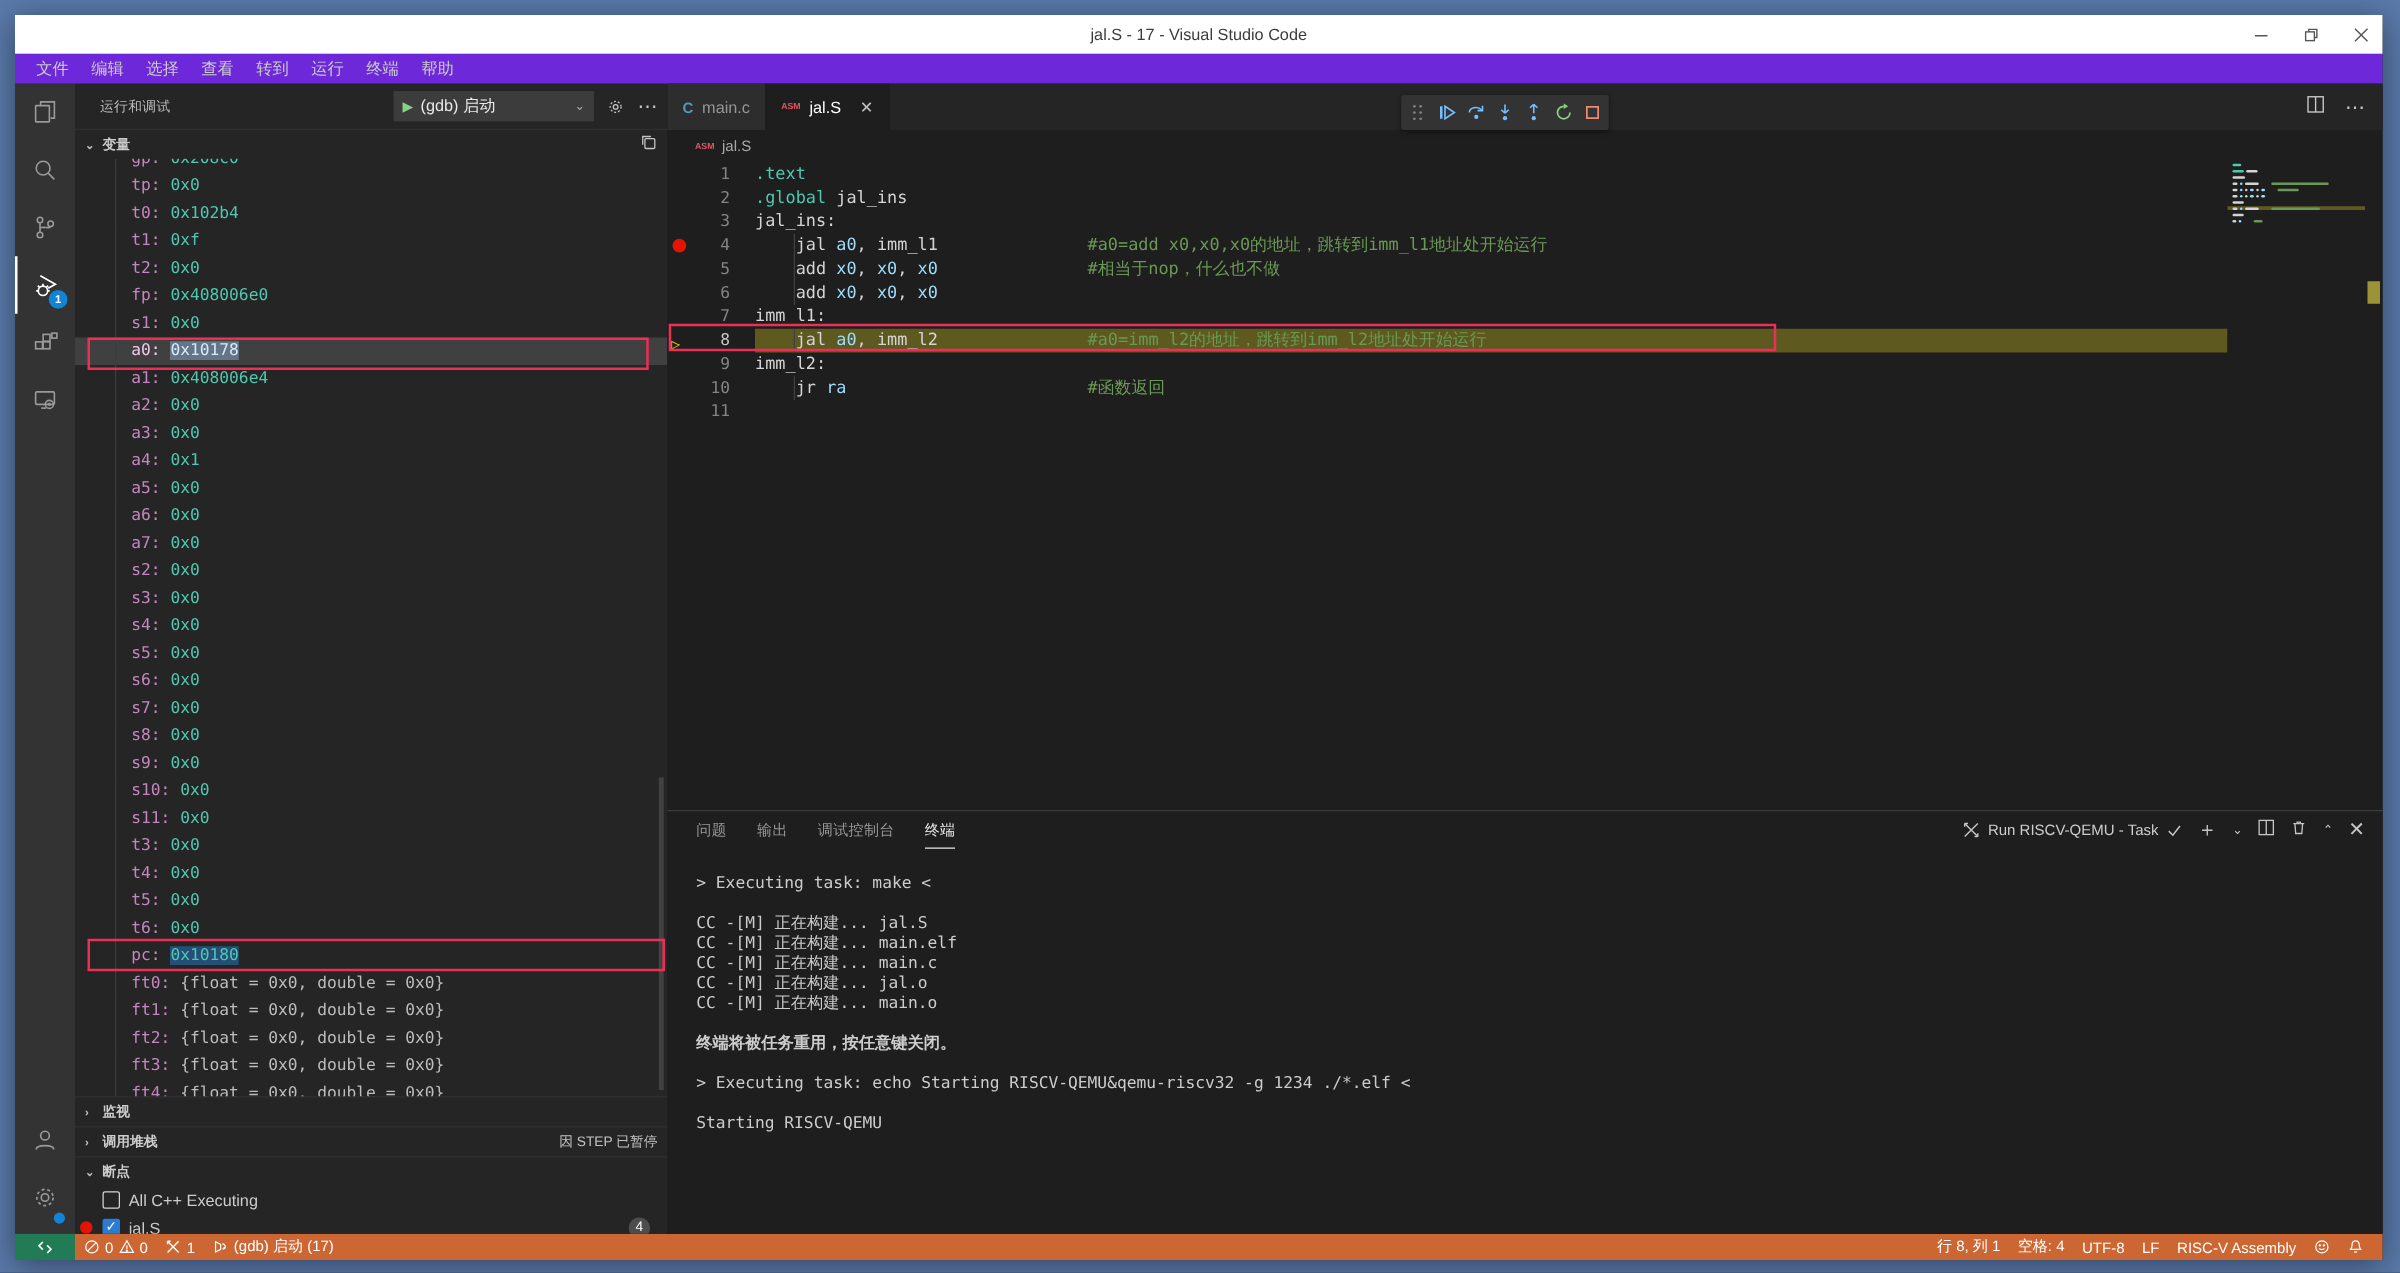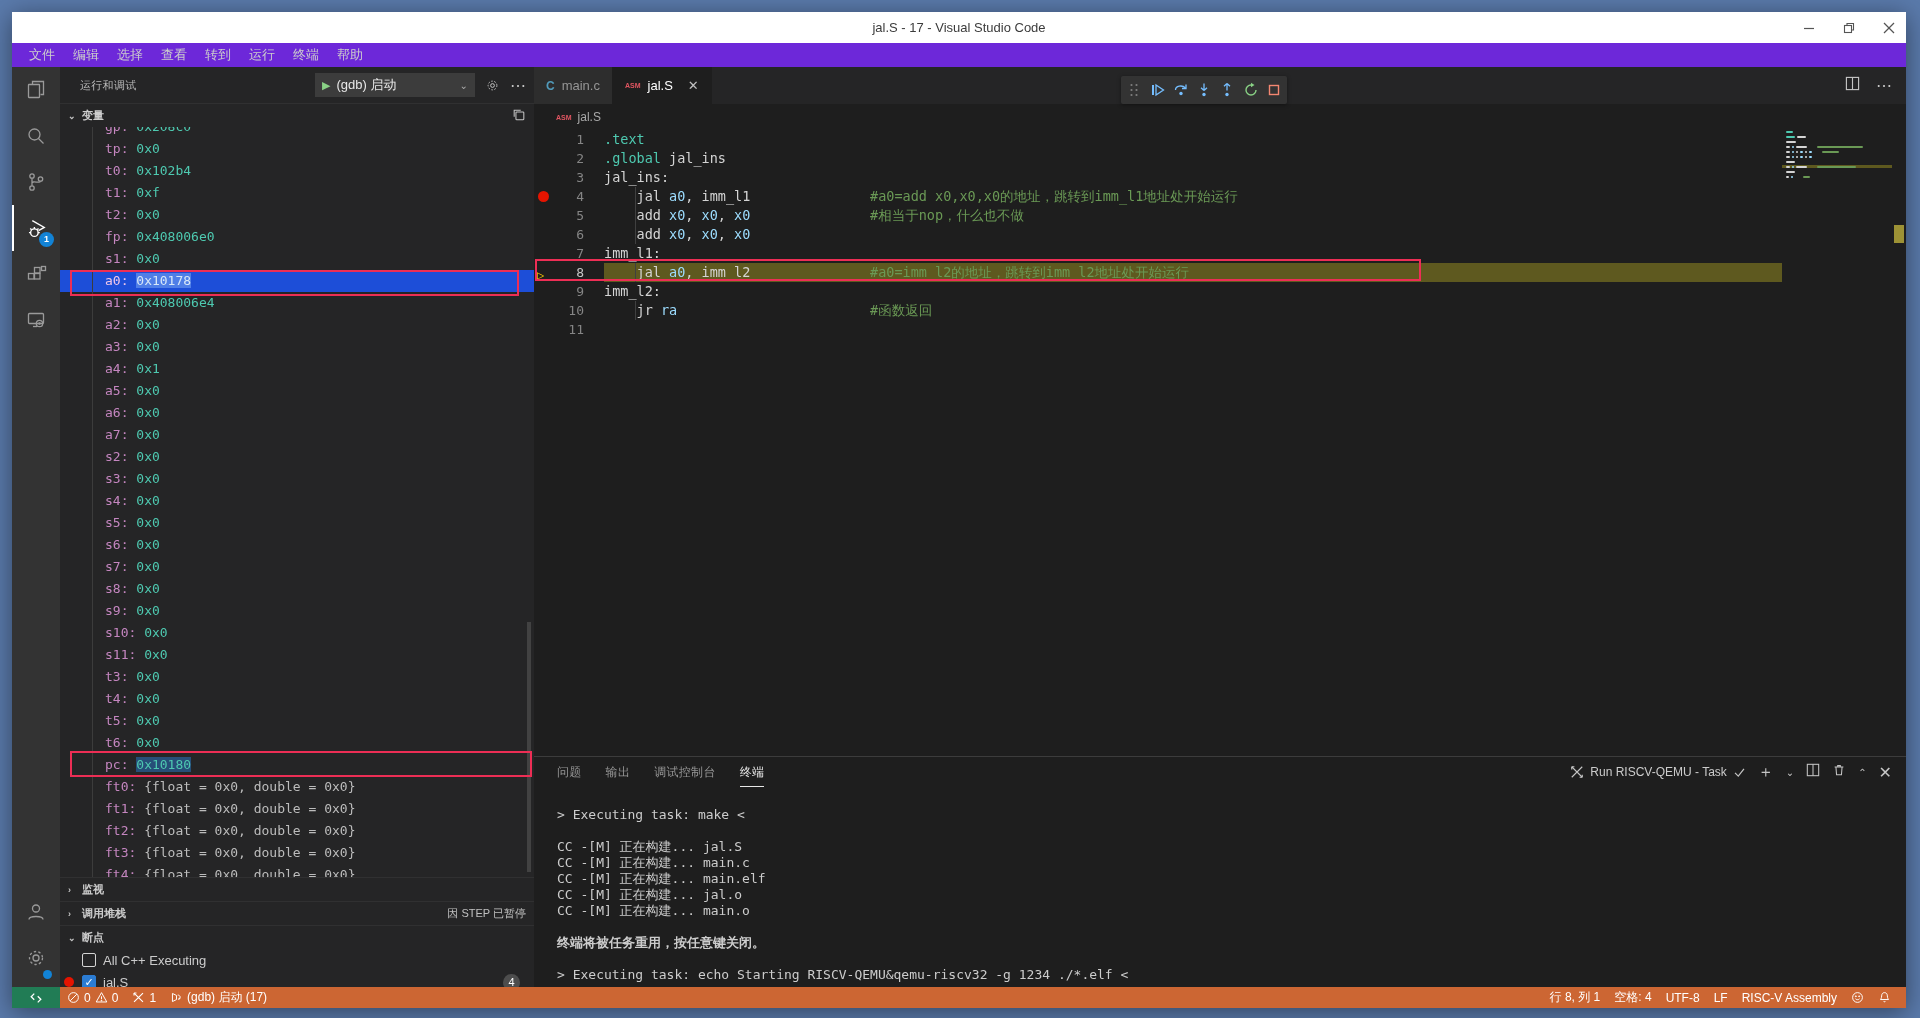--- a/index.html
+++ b/index.html
@@ -43,21 +43,21 @@
   .section-head .tw { font-size:9px; margin-right:4px; color:#c5c5c5; width:10px; }
   .section-head .right { margin-left:auto; display:flex; align-items:center; gap:6px; font-weight:normal; }
   .vars-viewport { height:750px; overflow:hidden; position:relative; }
   .vars-inner { margin-top:-11px; }
   .vrow { height:22px; line-height:22px; font-family:"DejaVu Sans Mono",monospace; font-size:13px;
           padding-left:45px; position:relative; white-space:nowrap; cursor:pointer; }
   .vrow::before { content:''; position:absolute; left:32px; top:0; bottom:0; border-left:1px solid #3c3c3c; }
   .vrow .vname { color:#c586c0; }
   .vrow .vval { color:#4ec9b0; }
   .vrow .vval.gray { color:#bcbcbc; }
-  .vrow.sel { background:#1d4ed8; }
+  .vrow.sel { background:#404040; }
   .vrow.sel .vname { color:#f0c6e8; }
   .vrow.sel .vval { color:#d8e8f8; }
   .vrow.sel .vval .chipsel { background:rgba(160,205,255,.38); }
   .vrow .chipdark { background:#264f78; }
   .ann-box { position:absolute; border:2px solid #ed2e55; pointer-events:none; z-index:5; }
   .sb-scrollthumb { position:absolute; right:3px; top:555px; width:4px; height:250px; background:rgba(121,121,121,.35); }
   .bp-row { height:22px; display:flex; align-items:center; padding-left:22px; font-size:13px; color:#cccccc; position:relative; cursor:pointer; }
   .cbx { width:14px; height:14px; border:1.5px solid #d4d4d4; border-radius:2px; margin-right:7px; flex:none; background:transparent; }
   .cbx.checked { background:#2b7cd3; border-color:#2b7cd3; color:#fff; font-size:11px; line-height:13px; text-align:center; }
   .bp-dot { position:absolute; left:4px; width:10px; height:10px; border-radius:50%; background:#e51400; }
@@ -90,21 +90,21 @@
   .mm-line.cur { background:#5e591f; margin-left:0; padding-left:4px; }
   .mm-bar { height:2px; border-radius:1px; }
   .ruler { position:absolute; right:0; top:0; bottom:0; width:14px; }
   .ruler-marker { position:absolute; right:2px; top:95px; width:10px; height:18px; background:#9d9235; }
   .line8-annotation { position:absolute; left:1px; top:129px; width:886px; height:22px; border:2px solid #ed2e55; z-index:6; pointer-events:none; }
   
   .dbg-toolbar { position:absolute; left:587px; top:9px; width:166px; height:28px; background:#333333;
                  display:flex; align-items:center; justify-content:space-evenly; box-shadow:0 1px 4px rgba(0,0,0,.4); z-index:10; border-radius:2px; }
   .dbg-btn { width:20px; height:20px; display:flex; align-items:center; justify-content:center; cursor:pointer; }
   
-  .panel { height:231px; flex:none; border-top:1px solid #3c3c3c; background:#1e1e1e; display:flex; flex-direction:column; position:relative; }
+  .panel { height:339px; flex:none; border-top:1px solid #3c3c3c; background:#1e1e1e; display:flex; flex-direction:column; position:relative; }
   .panel-tabs { height:30px; display:flex; align-items:center; padding-left:23px; gap:24px; flex:none; }
   .ptab { font-size:12px; color:#969696; text-transform:none; line-height:28px; cursor:pointer; letter-spacing:.3px; }
   .ptab.active { color:#e7e7e7; border-bottom:1px solid #e7e7e7; }
   .panel-actions { position:absolute; right:14px; top:0; height:30px; display:flex; align-items:center; gap:12px; color:#c5c5c5; }
   .panel-actions .tlabel { font-size:12px; color:#cccccc; display:flex; align-items:center; gap:6px; }
   .term { flex:1; padding:20px 0 0 23px; font-family:"DejaVu Sans Mono",monospace; font-size:13px; color:#cccccc; overflow:hidden; }
   .term .tline { height:16px; line-height:16px; white-space:pre; }
   .term .tline.bold { font-weight:bold; }
   
   .statusbar { height:21px; background:#cc6633; display:flex; align-items:center; color:#ffffff; font-size:12px; flex:none; }
@@ -545,22 +545,22 @@
                   <path d="M3 4.5 H13 M6.5 4.5 V3 H9.5 V4.5 M4.5 4.5 L5.2 13.5 H10.8 L11.5 4.5"></path>
                 </svg>
             </span>
             <span style="font-size:10px;">⌃</span>
             <span>✕</span>
           </div>
           <div class="term" id="terminal">
               <div class="tline">&gt; Executing task: make &lt;</div>
               <div class="tline">&nbsp;</div>
               <div class="tline">CC -[M] 正在构建... jal.S</div>
+              <div class="tline">CC -[M] 正在构建... main.elf</div>
               <div class="tline">CC -[M] 正在构建... main.c</div>
-              <div class="tline">CC -[M] 正在构建... main.elf</div>
               <div class="tline">CC -[M] 正在构建... jal.o</div>
               <div class="tline">CC -[M] 正在构建... main.o</div>
               <div class="tline">&nbsp;</div>
               <div class="tline bold">终端将被任务重用，按任意键关闭。</div>
               <div class="tline">&nbsp;</div>
               <div class="tline">&gt; Executing task: echo Starting RISCV-QEMU&amp;qemu-riscv32 -g 1234 ./*.elf &lt;</div>
               <div class="tline">&nbsp;</div>
               <div class="tline">Starting RISCV-QEMU</div>
             </div>
         </div>

